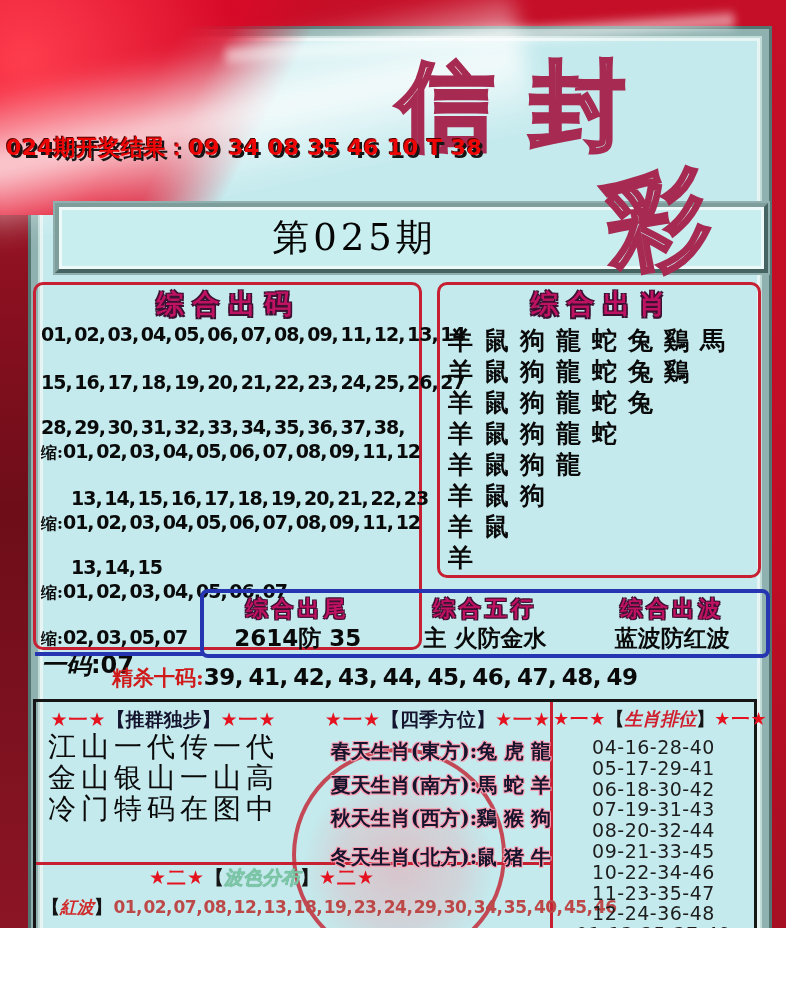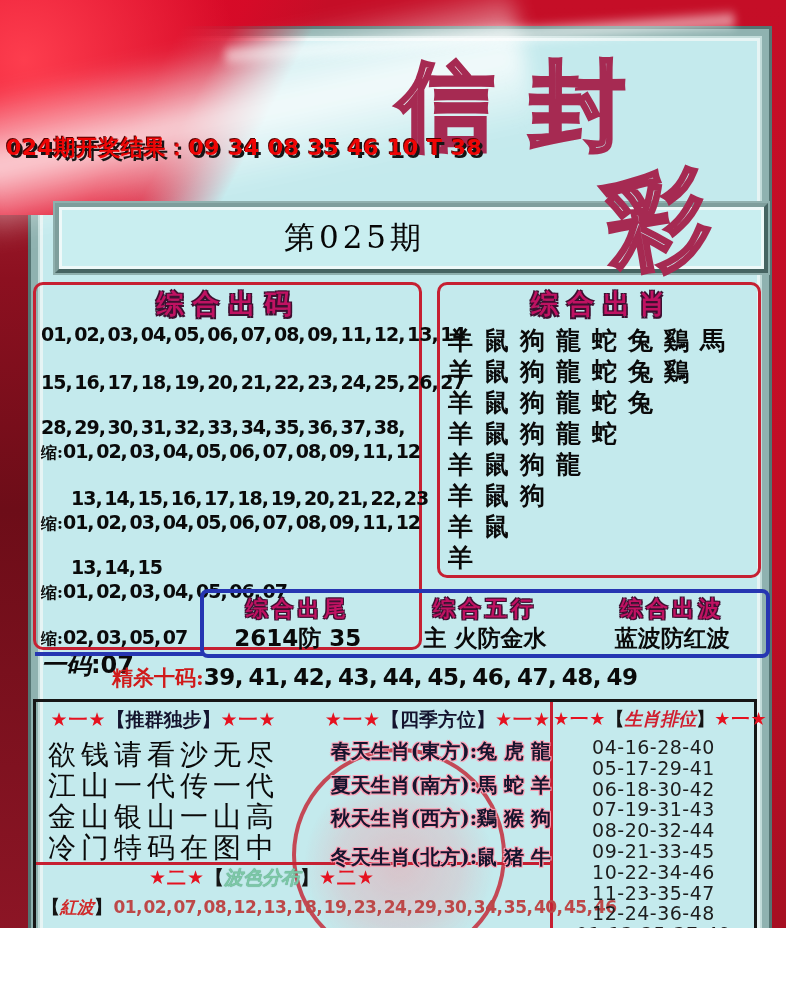--- a/index.html
+++ b/index.html
@@ -33,21 +33,21 @@
         font-size:96px; font-weight:bold; letter-spacing:36px; line-height:1;
         color:transparent; -webkit-text-stroke:3.5px #a62a52; }
   .title-suffix { position:absolute; left:606px; top:170px; z-index:5;
         font-size:102px; font-weight:bold; line-height:1; transform:rotate(-10deg);
         color:transparent; -webkit-text-stroke:3.5px #a62a52; }
 
   .period-bar { position:absolute; left:55px; top:203px; width:713px; height:70px; z-index:4;
         border:4px solid; border-color:#7e9e9c #466462 #466462 #7e9e9c; background:#c9eef0;
         box-shadow: inset 0 0 0 3px #eef9f9, 0 0 0 2px #8fb0ae;
         display:flex; align-items:center; justify-content:center; }
-  .period-bar span { font-family:"DejaVu Serif",serif; font-size:31px; color:#060606;
+  .period-bar span { font-family:"DejaVu Serif",serif; font-size:37px; color:#060606;
         letter-spacing:4px; transform:translateX(-57px); }
 
   .panel { position:absolute; border:3px solid #c62032; border-radius:10px; z-index:4; }
   .panel-chuma { left:33px; top:282px; width:389px; height:368px; padding:4px 3px 17px 5px; }
   .panel-chuxiao { left:437px; top:282px; width:324px; height:296px; padding:4px 0 0 8px; }
   .panel-title { text-align:center; font-family:"DejaVu Serif",serif; font-weight:bold;
         font-size:27px; line-height:30px; letter-spacing:9px; color:#c01262;
         text-shadow:1.5px 1.5px 0 #3c1030,-1.5px -1.5px 0 #3c1030,1.5px -1.5px 0 #3c1030,-1.5px 1.5px 0 #3c1030; }
   .chuma-row { white-space:nowrap; font-weight:bold; color:#0a0a0a;
         font-size:19px; line-height:22px; letter-spacing:-1px; word-spacing:-3px; }
@@ -180,21 +180,20 @@
 
   <div class="bottom-box">
     <div class="seal"></div>
     <div class="divider-v"></div>
     <div class="divider-h"></div>
 
     <div class="sec-tqdb">
       <div class="sec-header">
         <span class="stars">★一★</span><span class="name-dark">【推群独步】</span><span class="stars">★一★</span>
       </div>
-      <div class="poem-line poem-first">欲钱请看沙无尽</div>
       <div class="poem-line">江山一代传一代</div>
       <div class="poem-line">金山银山一山高</div>
       <div class="poem-line">冷门特码在图中</div>
     </div>
 
     <div class="sec-siji">
       <div class="sec-header">
         <span class="stars">★一★</span><span class="name-dark">【四季方位】</span><span class="stars">★一★</span>
       </div>
       <div class="season-row sr1">春天生肖(東方):兔 虎 龍</div>

